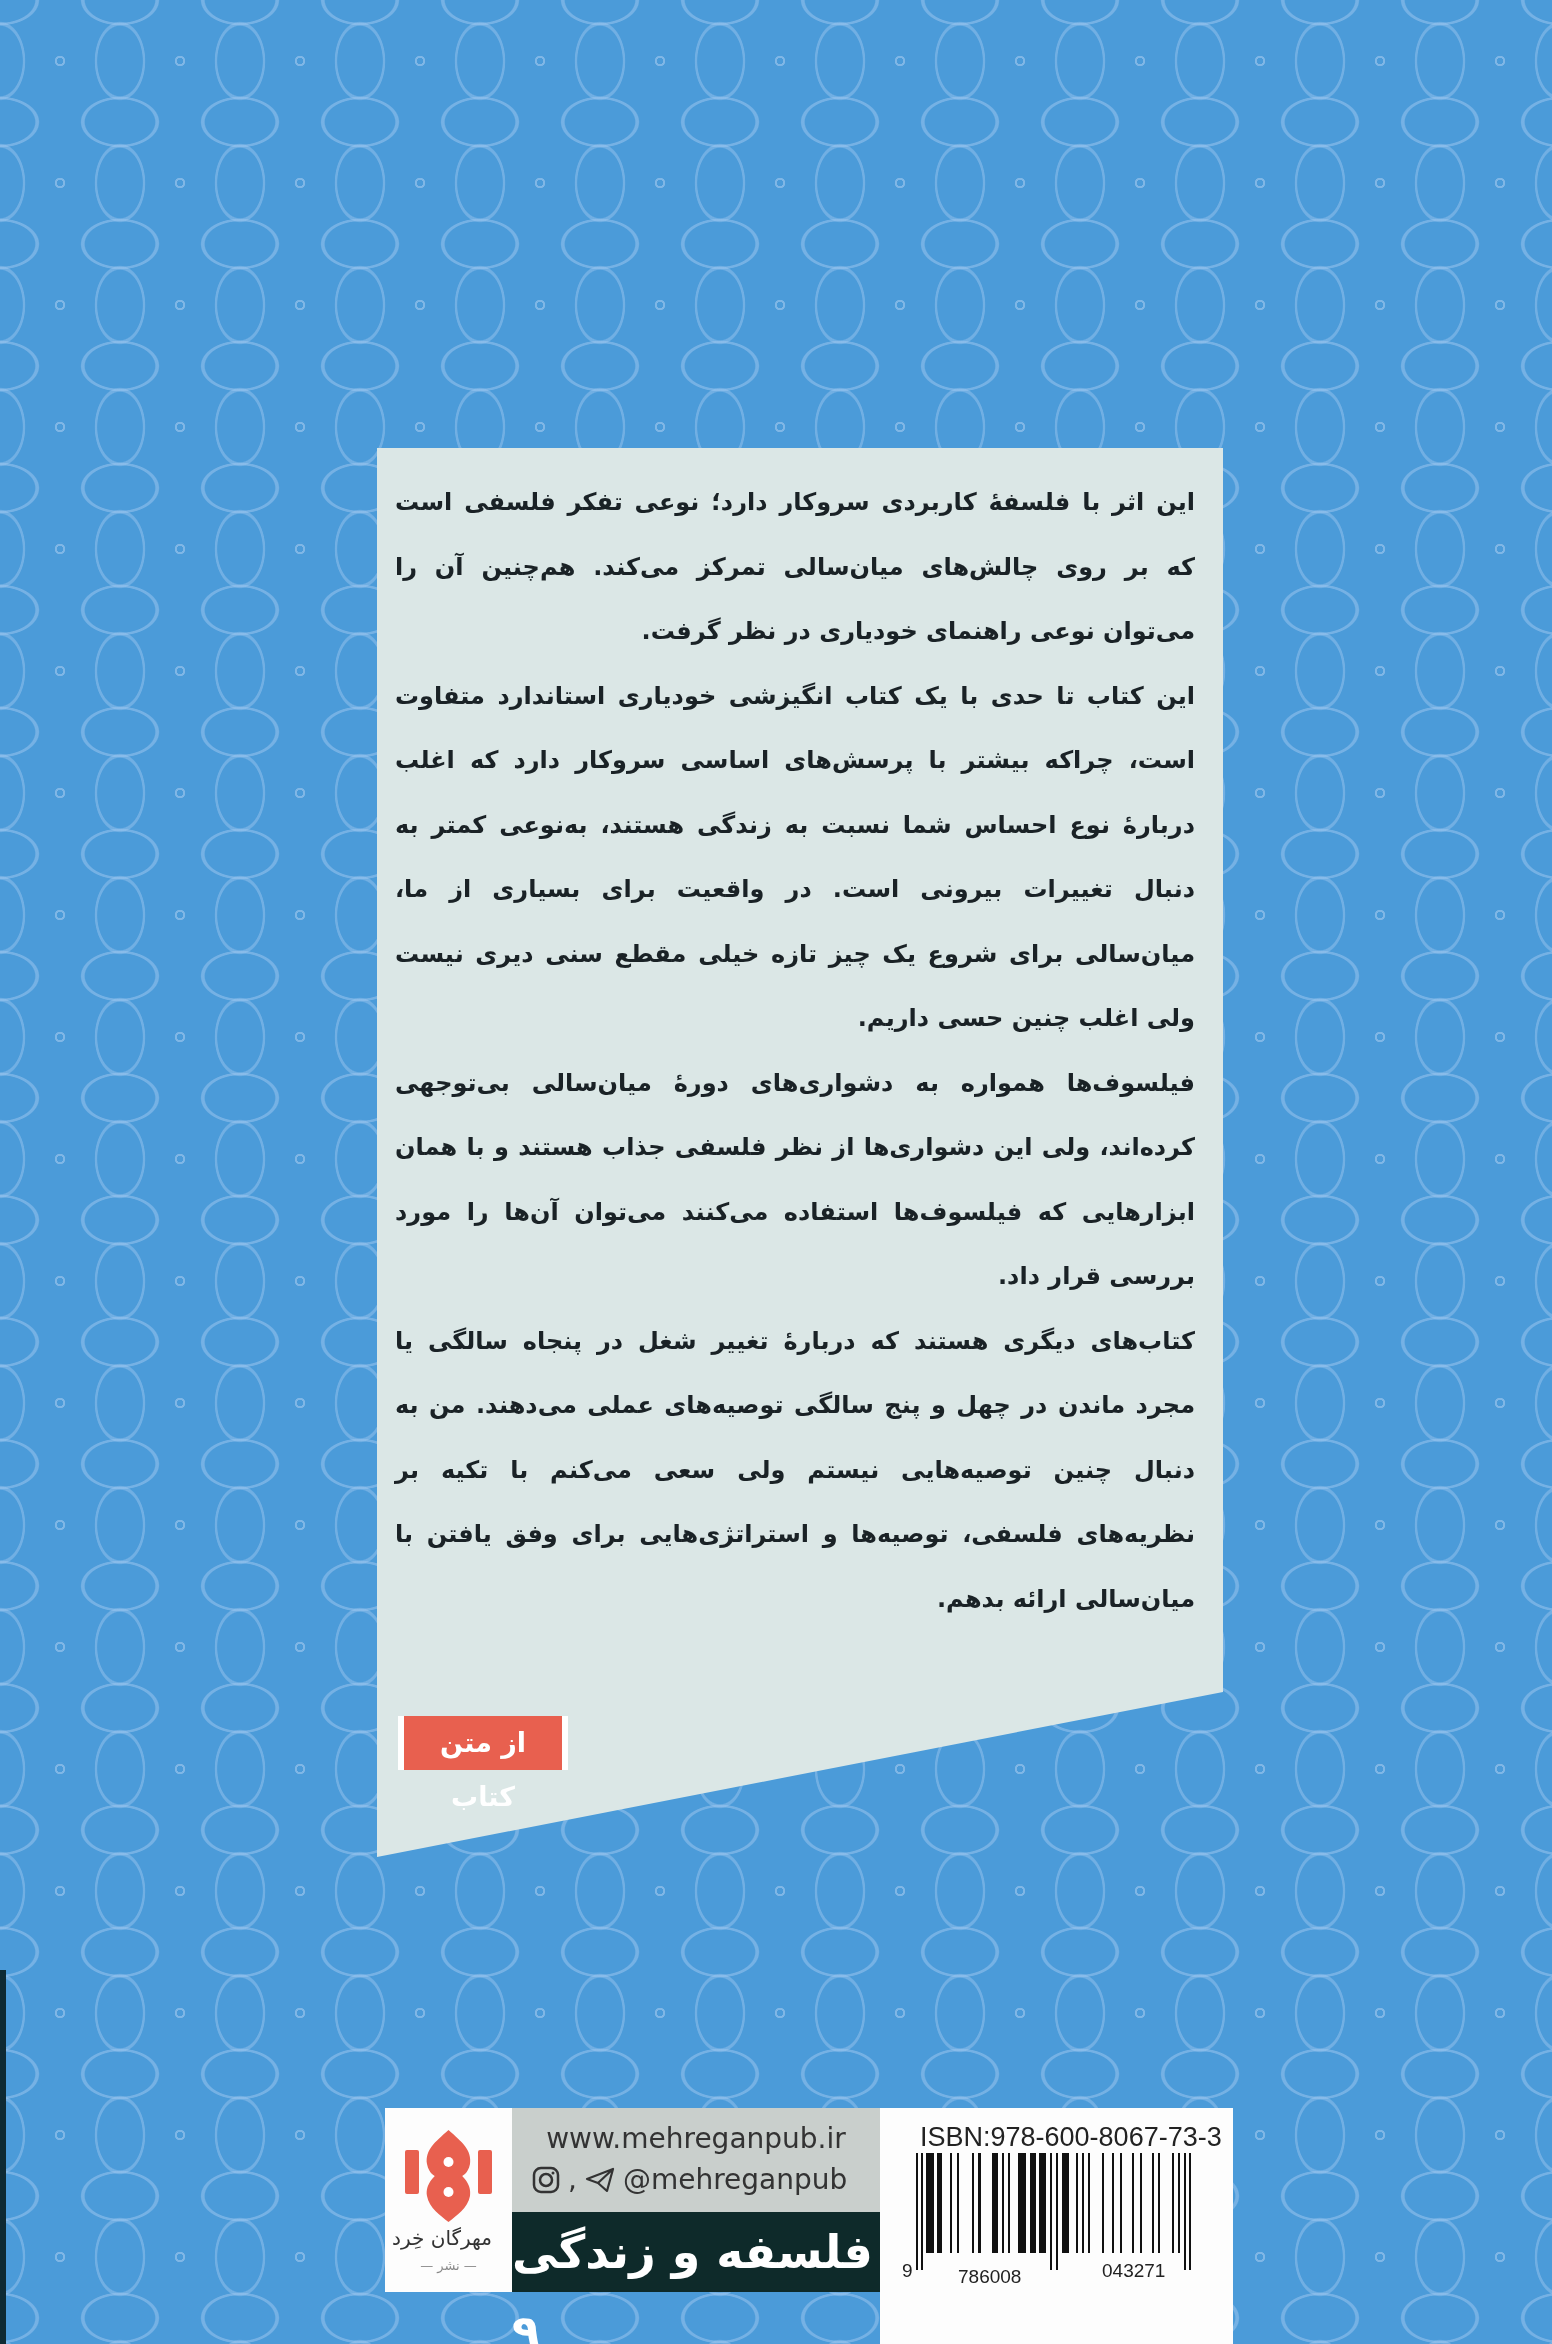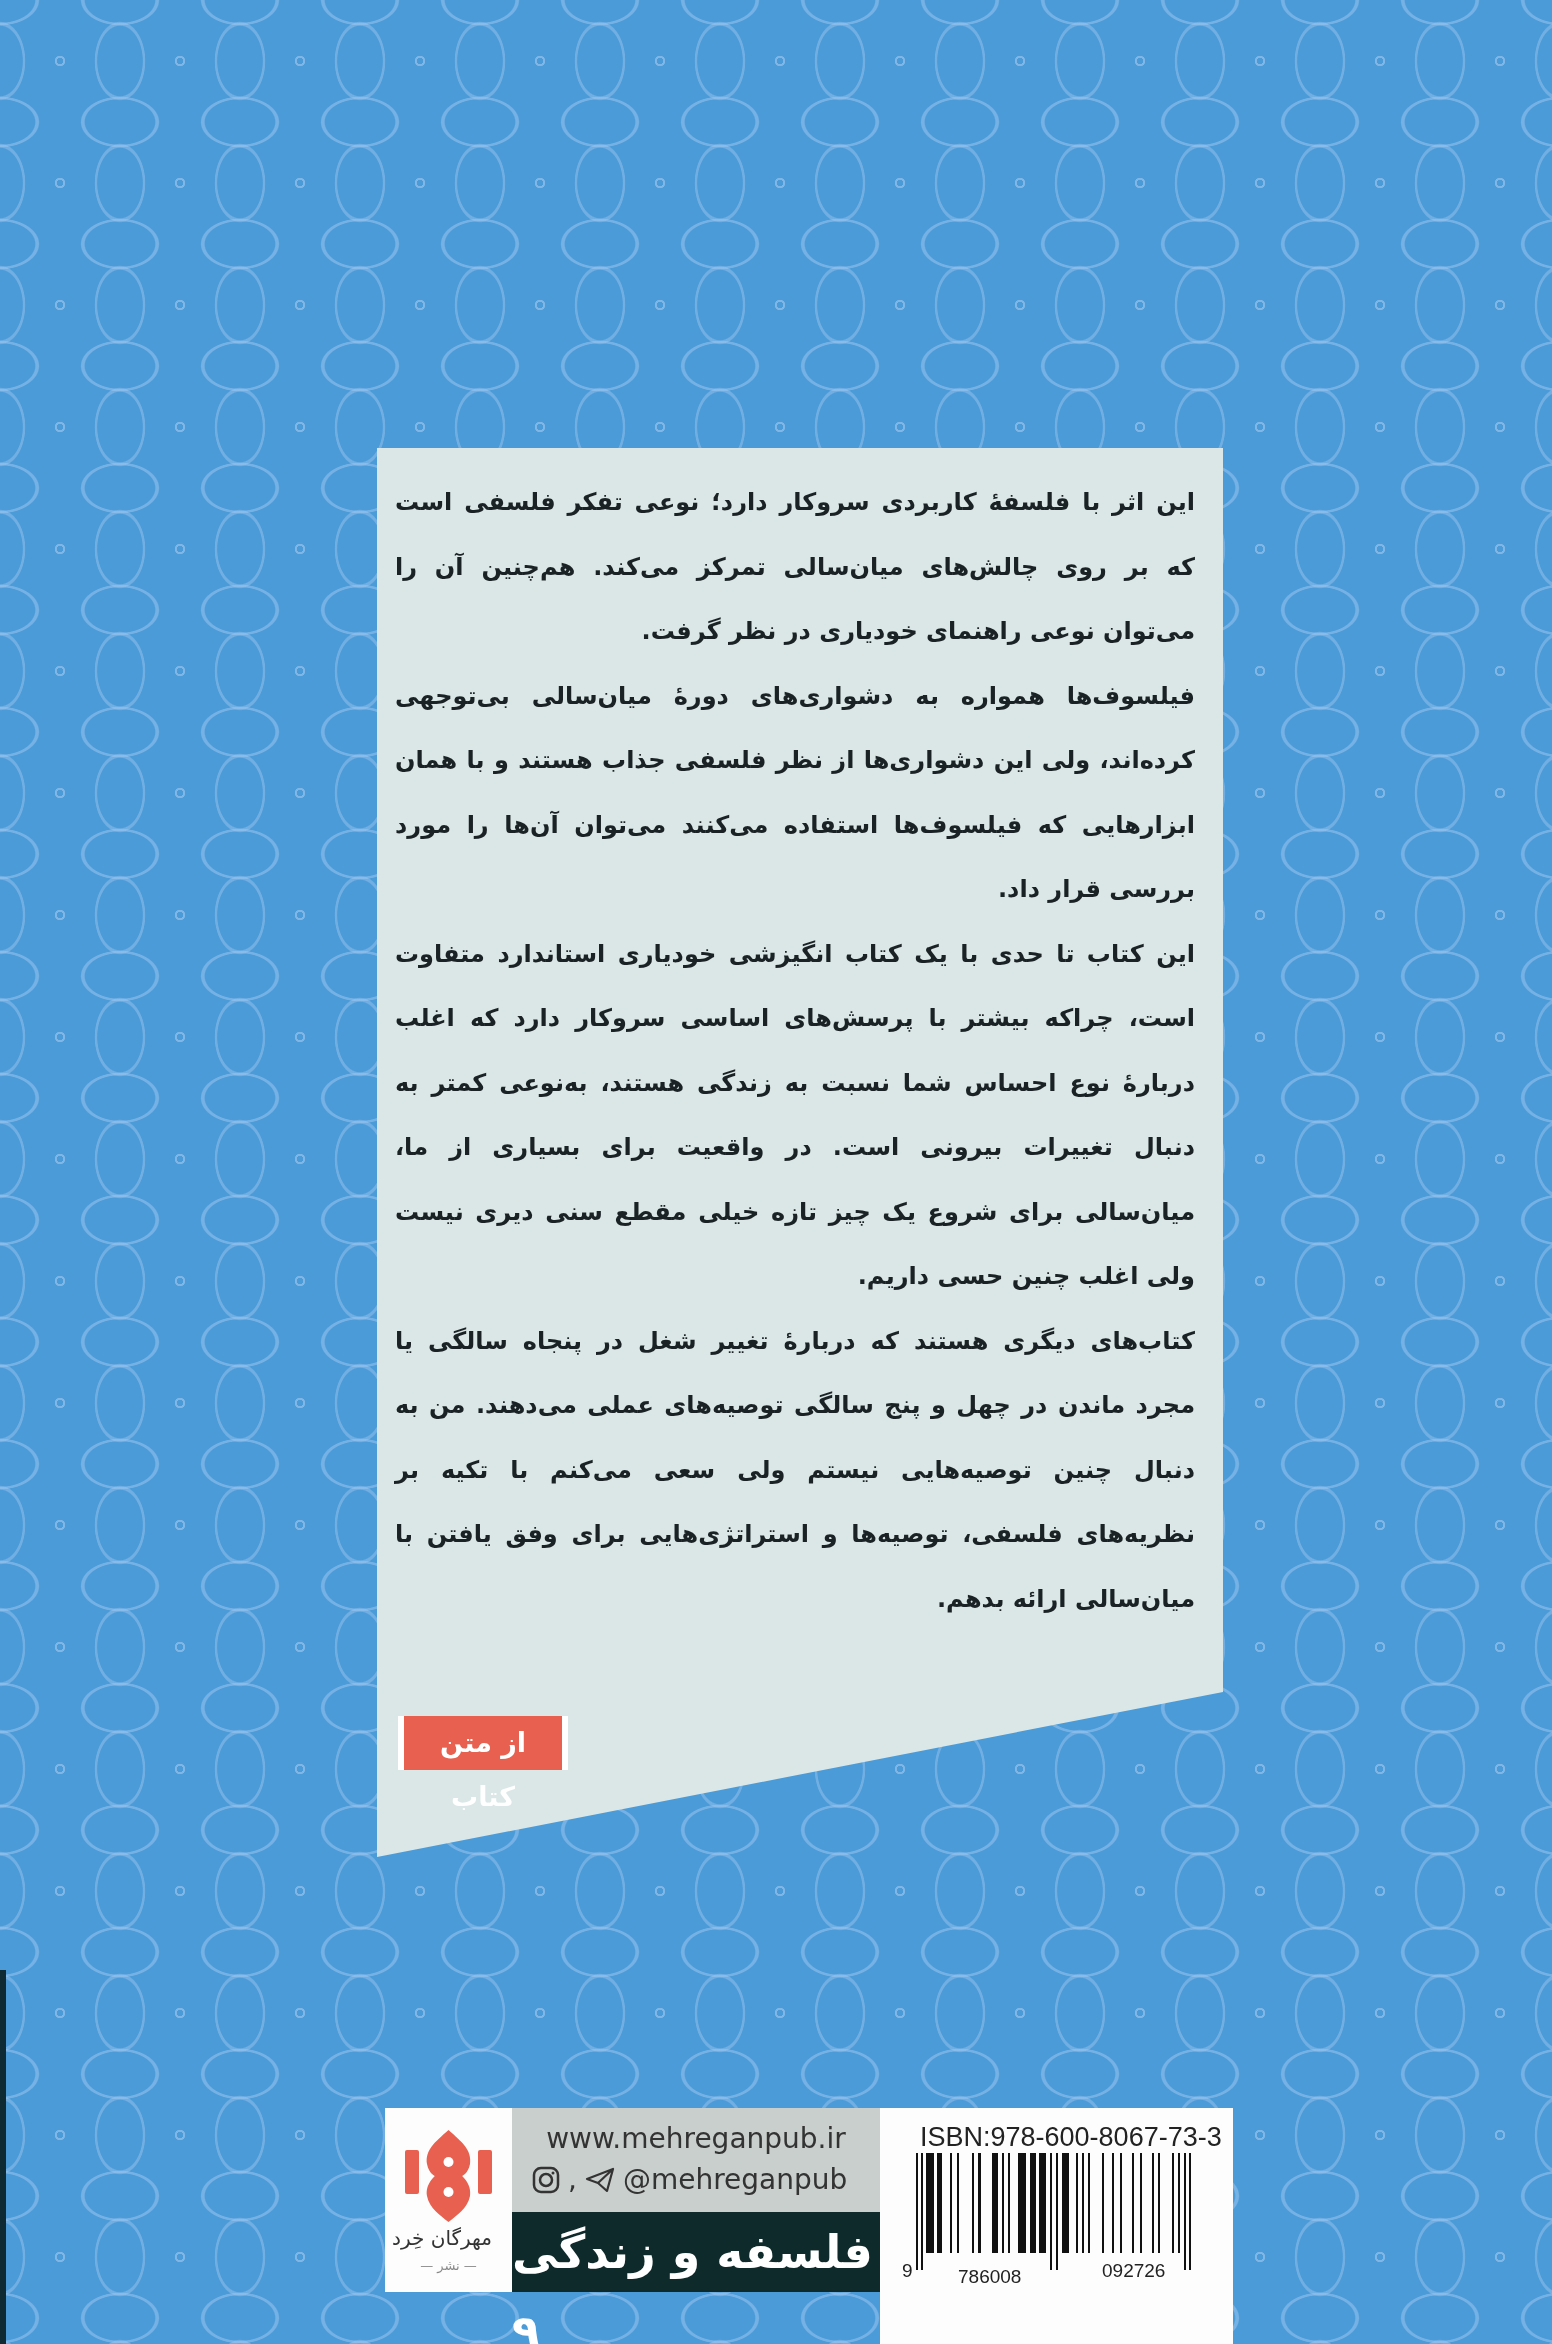--- a/index.html
+++ b/index.html
@@ -93,22 +93,22 @@
 <body>
 
 <div class="pattern"></div>
 <div class="pattern2"></div>
 <div class="left-strip"></div>
 
 <div class="panel"></div>
 
 <div class="text-block">
   <p>این اثر با فلسفهٔ کاربردی سروکار دارد؛ نوعی تفکر فلسفی است که بر روی چالش‌های میان‌سالی تمرکز می‌کند. هم‌چنین آن را می‌توان نوعی راهنمای خودیاری در نظر گرفت.</p>
+  <p>این کتاب تا حدی با یک کتاب انگیزشی خودیاری استاندارد متفاوت است، چراکه بیشتر با پرسش‌های اساسی سروکار دارد که اغلب دربارهٔ نوع احساس شما نسبت به زندگی هستند، به‌نوعی کمتر به دنبال تغییرات بیرونی است. در واقعیت برای بسیاری از ما، میان‌سالی برای شروع یک چیز تازه خیلی مقطع سنی دیری نیست ولی اغلب چنین حسی داریم.</p>
   <p>فیلسوف‌ها همواره به دشواری‌های دورهٔ میان‌سالی بی‌توجهی کرده‌اند، ولی این دشواری‌ها از نظر فلسفی جذاب هستند و با همان ابزارهایی که فیلسوف‌ها استفاده می‌کنند می‌توان آن‌ها را مورد بررسی قرار داد.</p>
-  <p>این کتاب تا حدی با یک کتاب انگیزشی خودیاری استاندارد متفاوت است، چراکه بیشتر با پرسش‌های اساسی سروکار دارد که اغلب دربارهٔ نوع احساس شما نسبت به زندگی هستند، به‌نوعی کمتر به دنبال تغییرات بیرونی است. در واقعیت برای بسیاری از ما، میان‌سالی برای شروع یک چیز تازه خیلی مقطع سنی دیری نیست ولی اغلب چنین حسی داریم.</p>
   <p>کتاب‌های دیگری هستند که دربارهٔ تغییر شغل در پنجاه سالگی یا مجرد ماندن در چهل و پنج سالگی توصیه‌های عملی می‌دهند. من به دنبال چنین توصیه‌هایی نیستم ولی سعی می‌کنم با تکیه بر نظریه‌های فلسفی، توصیه‌ها و استراتژی‌هایی برای وفق یافتن با میان‌سالی ارائه بدهم.</p>
 </div>
 
 <div class="tag">
   <div class="tag-inner">از متن کتاب</div>
 </div>
 
 <div class="footer">
   <div class="logo-box">
     <svg class="logo-svg" width="87" height="95" viewBox="0 0 87 95">
@@ -172,15 +172,15 @@
           <rect x="240" y="0" width="2" height="100"></rect>
         <rect x="246" y="0" width="2" height="100"></rect>
           <rect x="260" y="0" width="2" height="100"></rect>
         <rect x="266" y="0" width="2" height="100"></rect>
           <rect x="272" y="0" width="2" height="117"></rect>
         <rect x="277" y="0" width="2" height="117"></rect>
       </g>
     </svg>
     <div class="bc-num" style="left:22px; top:152px;">9</div>
     <div class="bc-num" style="left:78px; top:158px;">786008</div>
-    <div class="bc-num" style="left:222px; top:152px;">092726</div>
+    <div class="bc-num" style="left:222px; top:152px;">043271</div>
   </div>
 </div>
 
 </body></html>

